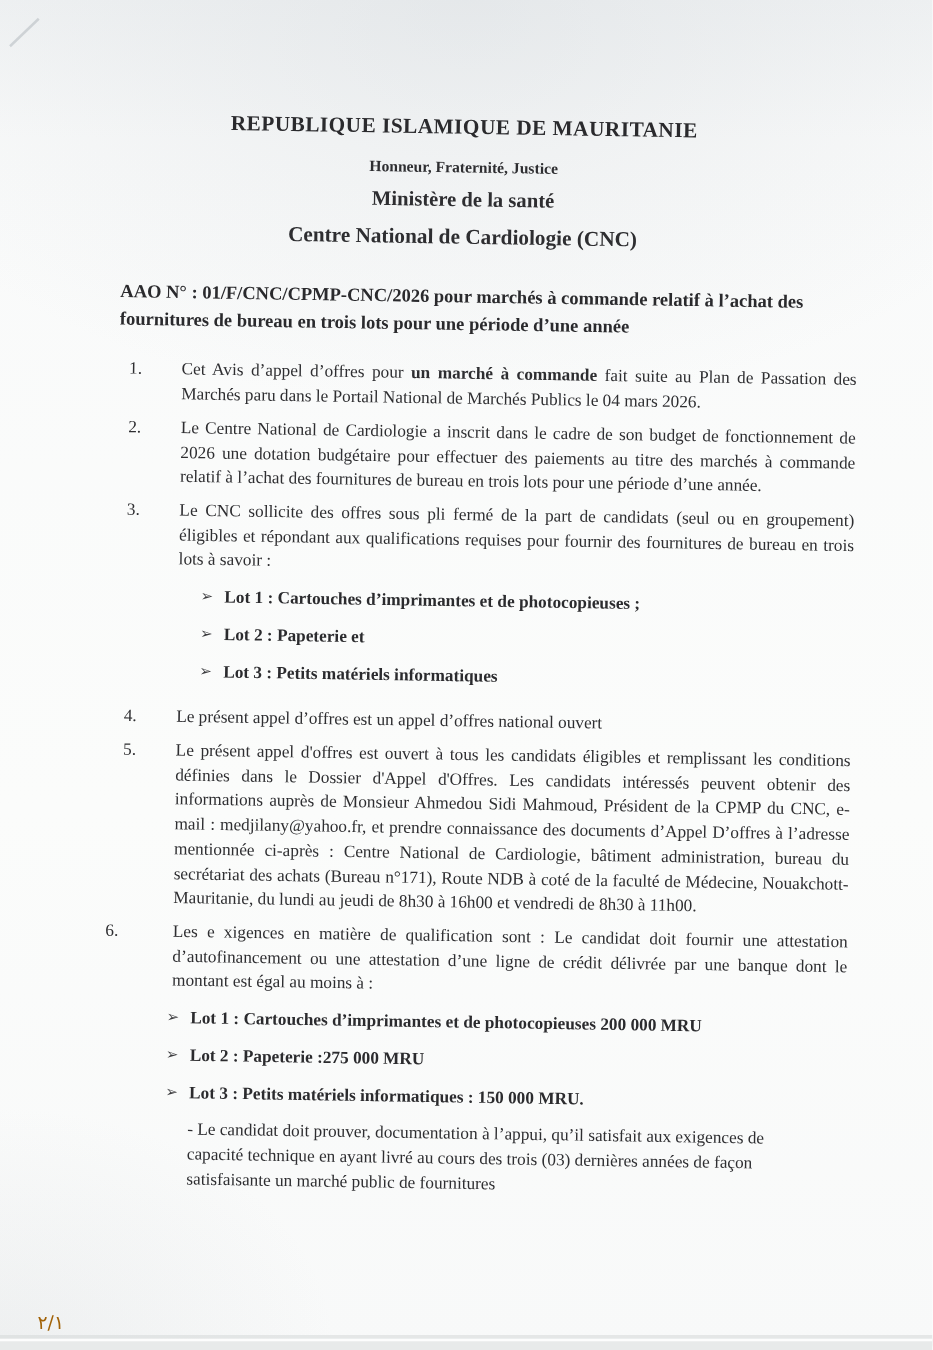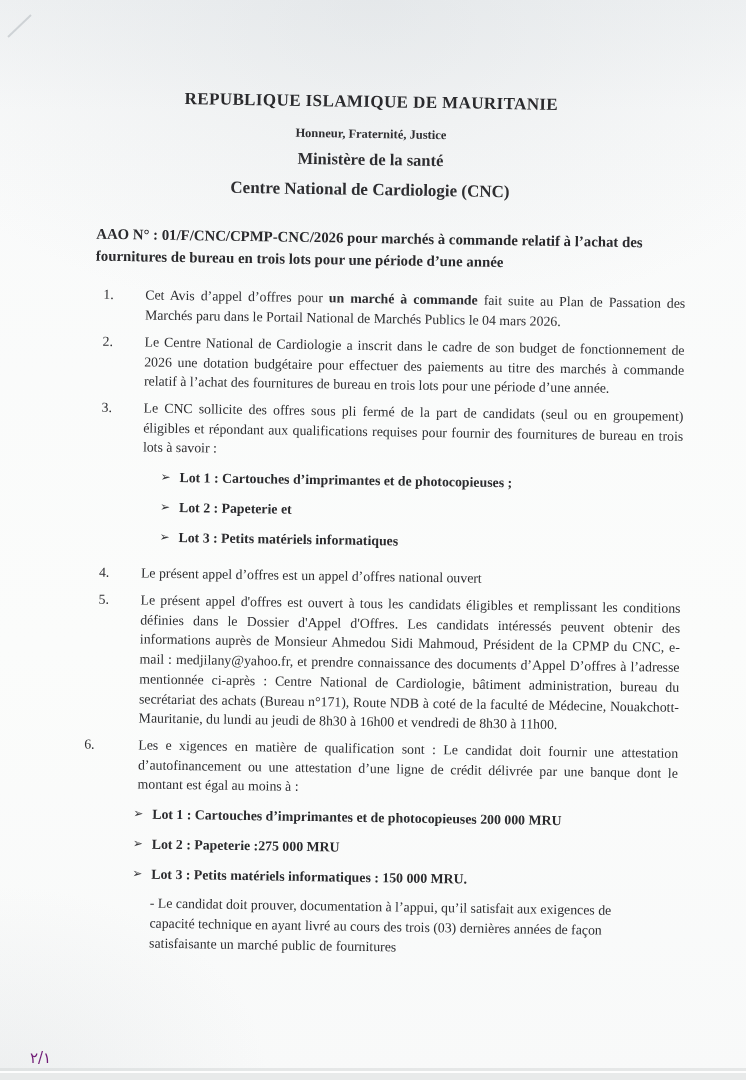--- a/index.html
+++ b/index.html
@@ -41,21 +41,21 @@
   .lot { display:flex; gap:9px; margin:10px 0; font-weight:600; color:#2b2b2e; }
   .lot-bullet {
     flex:none; font-family:"DejaVu Sans", sans-serif;
     font-size:12px; padding-top:1px; color:#3a3a3d; font-weight:400;
   }
   .note { margin:9px 0 0 14px; max-width:500px; text-align:left; }
 
   .page-num {
     position:absolute; left:30px; bottom:13px;
     font-family:"DejaVu Sans", sans-serif;
-    font-size:15px; color:#701a75;
+    font-size:15px; color:#a16207;
   }
   .corner-mark { position:absolute; left:5px; top:12px; opacity:0.55; }
   .bottom-band {
     position:absolute; left:0; right:0; bottom:0; height:7px;
     background:#e8eaea; border-top:2px solid #fdfdfd;
     box-shadow:0 -3px 0 rgba(210,213,214,0.5);
   }
 </style>
 </head>
 <body>

